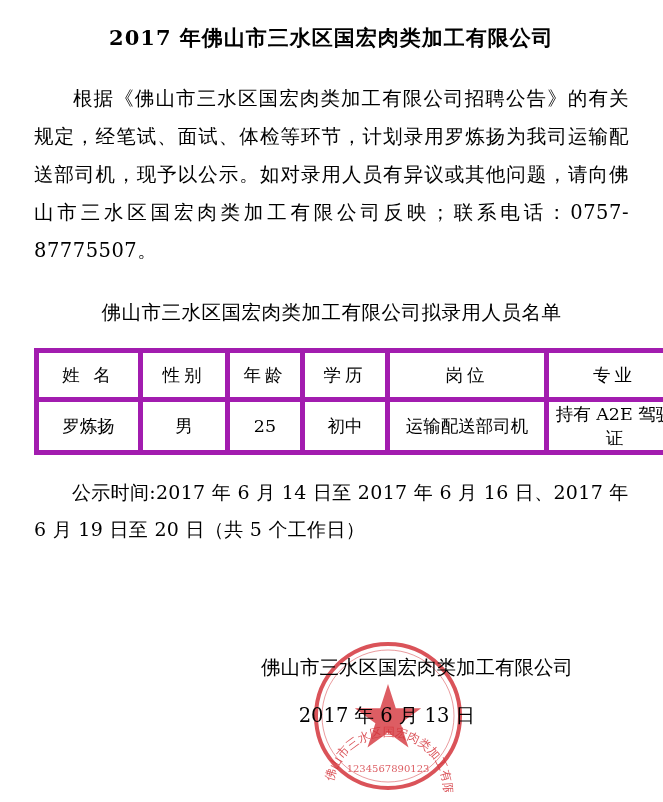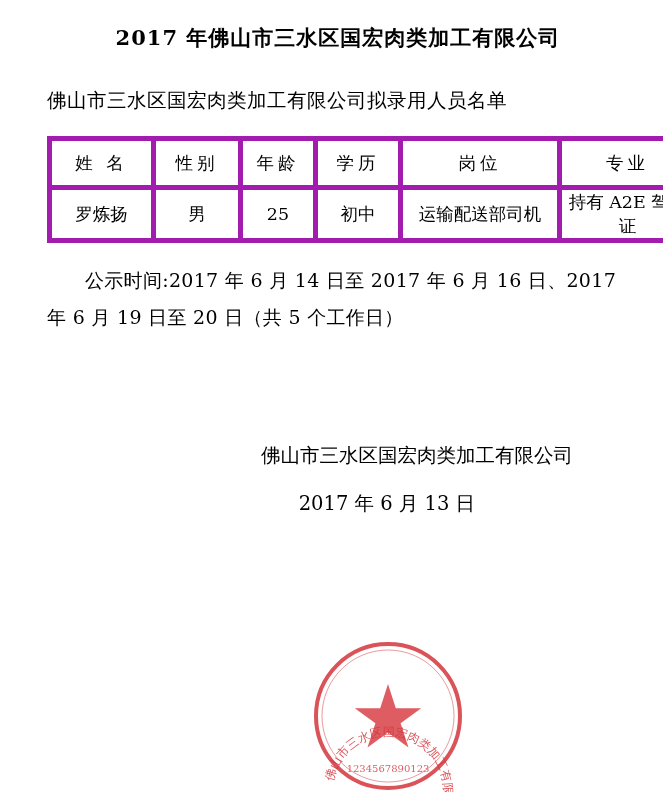--- a/index.html
+++ b/index.html
@@ -13,21 +13,21 @@
     font-family: "DejaVu Serif", "Liberation Serif", serif;
     color: #000000;
     position: relative;
     overflow: hidden;
   }
   .page {
     position: relative;
     width: 663px;
     height: 654px;
     box-sizing: border-box;
-    padding: 18px 34px 0 47px;
+    padding: 18px 34px 0 34px;
   }
   .title {
     text-align: center;
     font-weight: bold;
     font-size: 21px;
     line-height: 40px;
     letter-spacing: 1px;
   }
   .title-line {
     display: block;
@@ -40,20 +40,21 @@
     text-justify: inter-ideograph;
     letter-spacing: 0.5px;
   }
   .indent {
     text-indent: 2em;
   }
   .list-heading {
     margin-top: 26px;
     font-size: 19.5px;
     line-height: 34px;
+    text-align: center;
     letter-spacing: 0.5px;
   }
   table.people {
     margin: 18px auto 0 auto;
     border-collapse: collapse;
     width: 592px;
     table-layout: fixed;
   }
   table.people td, table.people th {
     border: 5px solid #a21caf;
@@ -103,20 +104,21 @@
 </style>
 </head>
 <body>
 
 <div class="page">
 
   <div class="title">
     <span class="title-line">2017 年佛山市三水区国宏肉类加工有限公司</span>
   </div>
 
+  <p class="body-text indent">根据《佛山市三水区国宏肉类加工有限公司招聘公告》的有关规定，经笔试、面试、体检等环节，计划录用罗炼扬为我司运输配送部司机，现予以公示。如对录用人员有异议或其他问题，请向佛山市三水区国宏肉类加工有限公司反映；联系电话：0757-87775507。</p>
 
   <div class="list-heading">佛山市三水区国宏肉类加工有限公司拟录用人员名单</div>
 
   <table class="people">
     <thead>
       <tr>
         <th class="col-name">姓 名</th>
         <th class="col-gender">性别</th>
         <th class="col-age">年龄</th>
         <th class="col-edu">学历</th>

